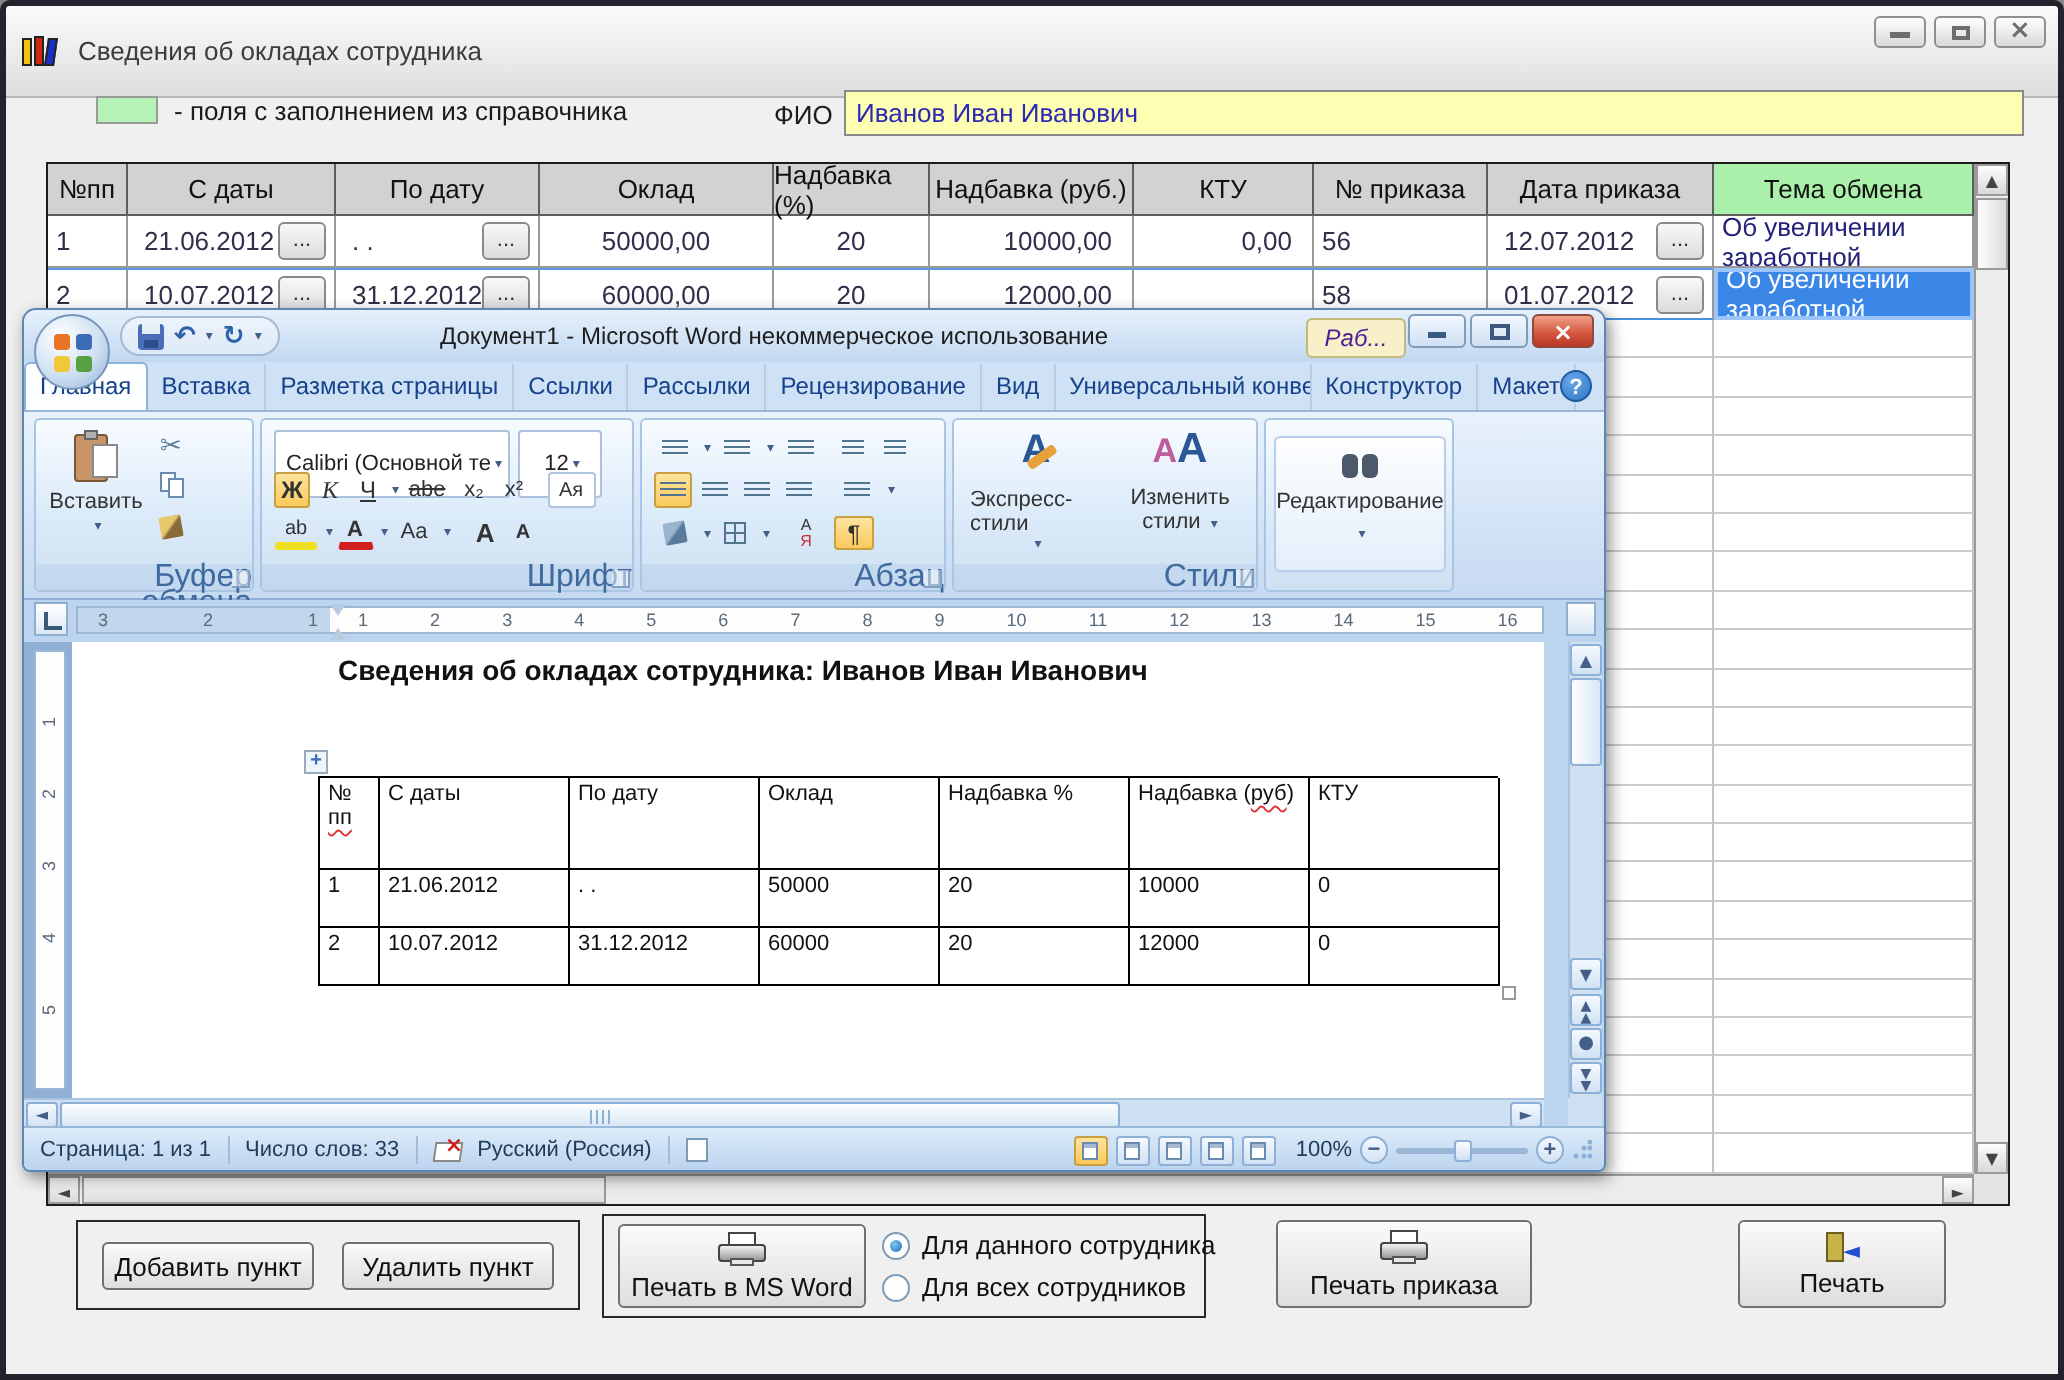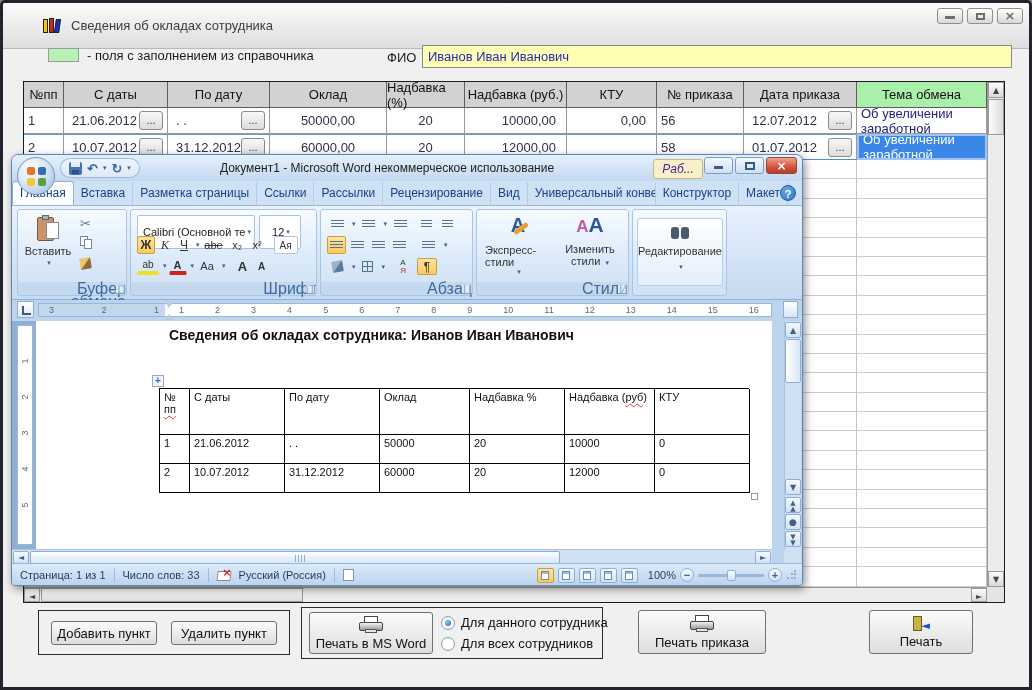--- a/index.html
+++ b/index.html
@@ -4,21 +4,21 @@
 <style>
   * { margin:0; padding:0; box-sizing:border-box; }
   body { font-family:"Liberation Sans","DejaVu Sans",sans-serif; background:#888; }
   .glyph { font-family:"DejaVu Sans",sans-serif; }
   .root { position:relative; width:1032px; height:690px; background:#f0f0f0;
           border:3px solid #23232e; border-radius:5px 5px 0 0; overflow:hidden; }
 
   
   .titlebar { position:absolute; left:0; top:0; right:0; height:46px;
               background:linear-gradient(#fbfbfb,#dedede); border-bottom:1px solid #b8b8b8;
-              display:flex; align-items:center;padding-left:32px; }
+              display:flex; align-items:center; }
   .books-icon { position:relative; width:20px; height:15px; margin:0 8px 0 8px; }
   .books-icon i { position:absolute; bottom:0; width:5px; height:14px; border:1px solid #222; }
   .books-icon i:nth-child(1){ left:0;  background:#f2c410; }
   .books-icon i:nth-child(2){ left:6px; background:#d02810; height:15px; }
   .books-icon i:nth-child(3){ left:12px; background:#1830c8; transform:skewX(-8deg); }
   .title-text { font-size:13px; color:#3c3c3c; }
   .win-controls { position:absolute; right:6px; top:5px; display:flex; gap:4px; }
   .wc { width:26px; height:16px; border:1px solid #8f8f8f; border-radius:3px;
         background:linear-gradient(#ffffff,#d8d8d8); position:relative; }
   .wc .bar { position:absolute; left:7px; right:7px; bottom:4px; height:3px; background:#6d6d6d; }

